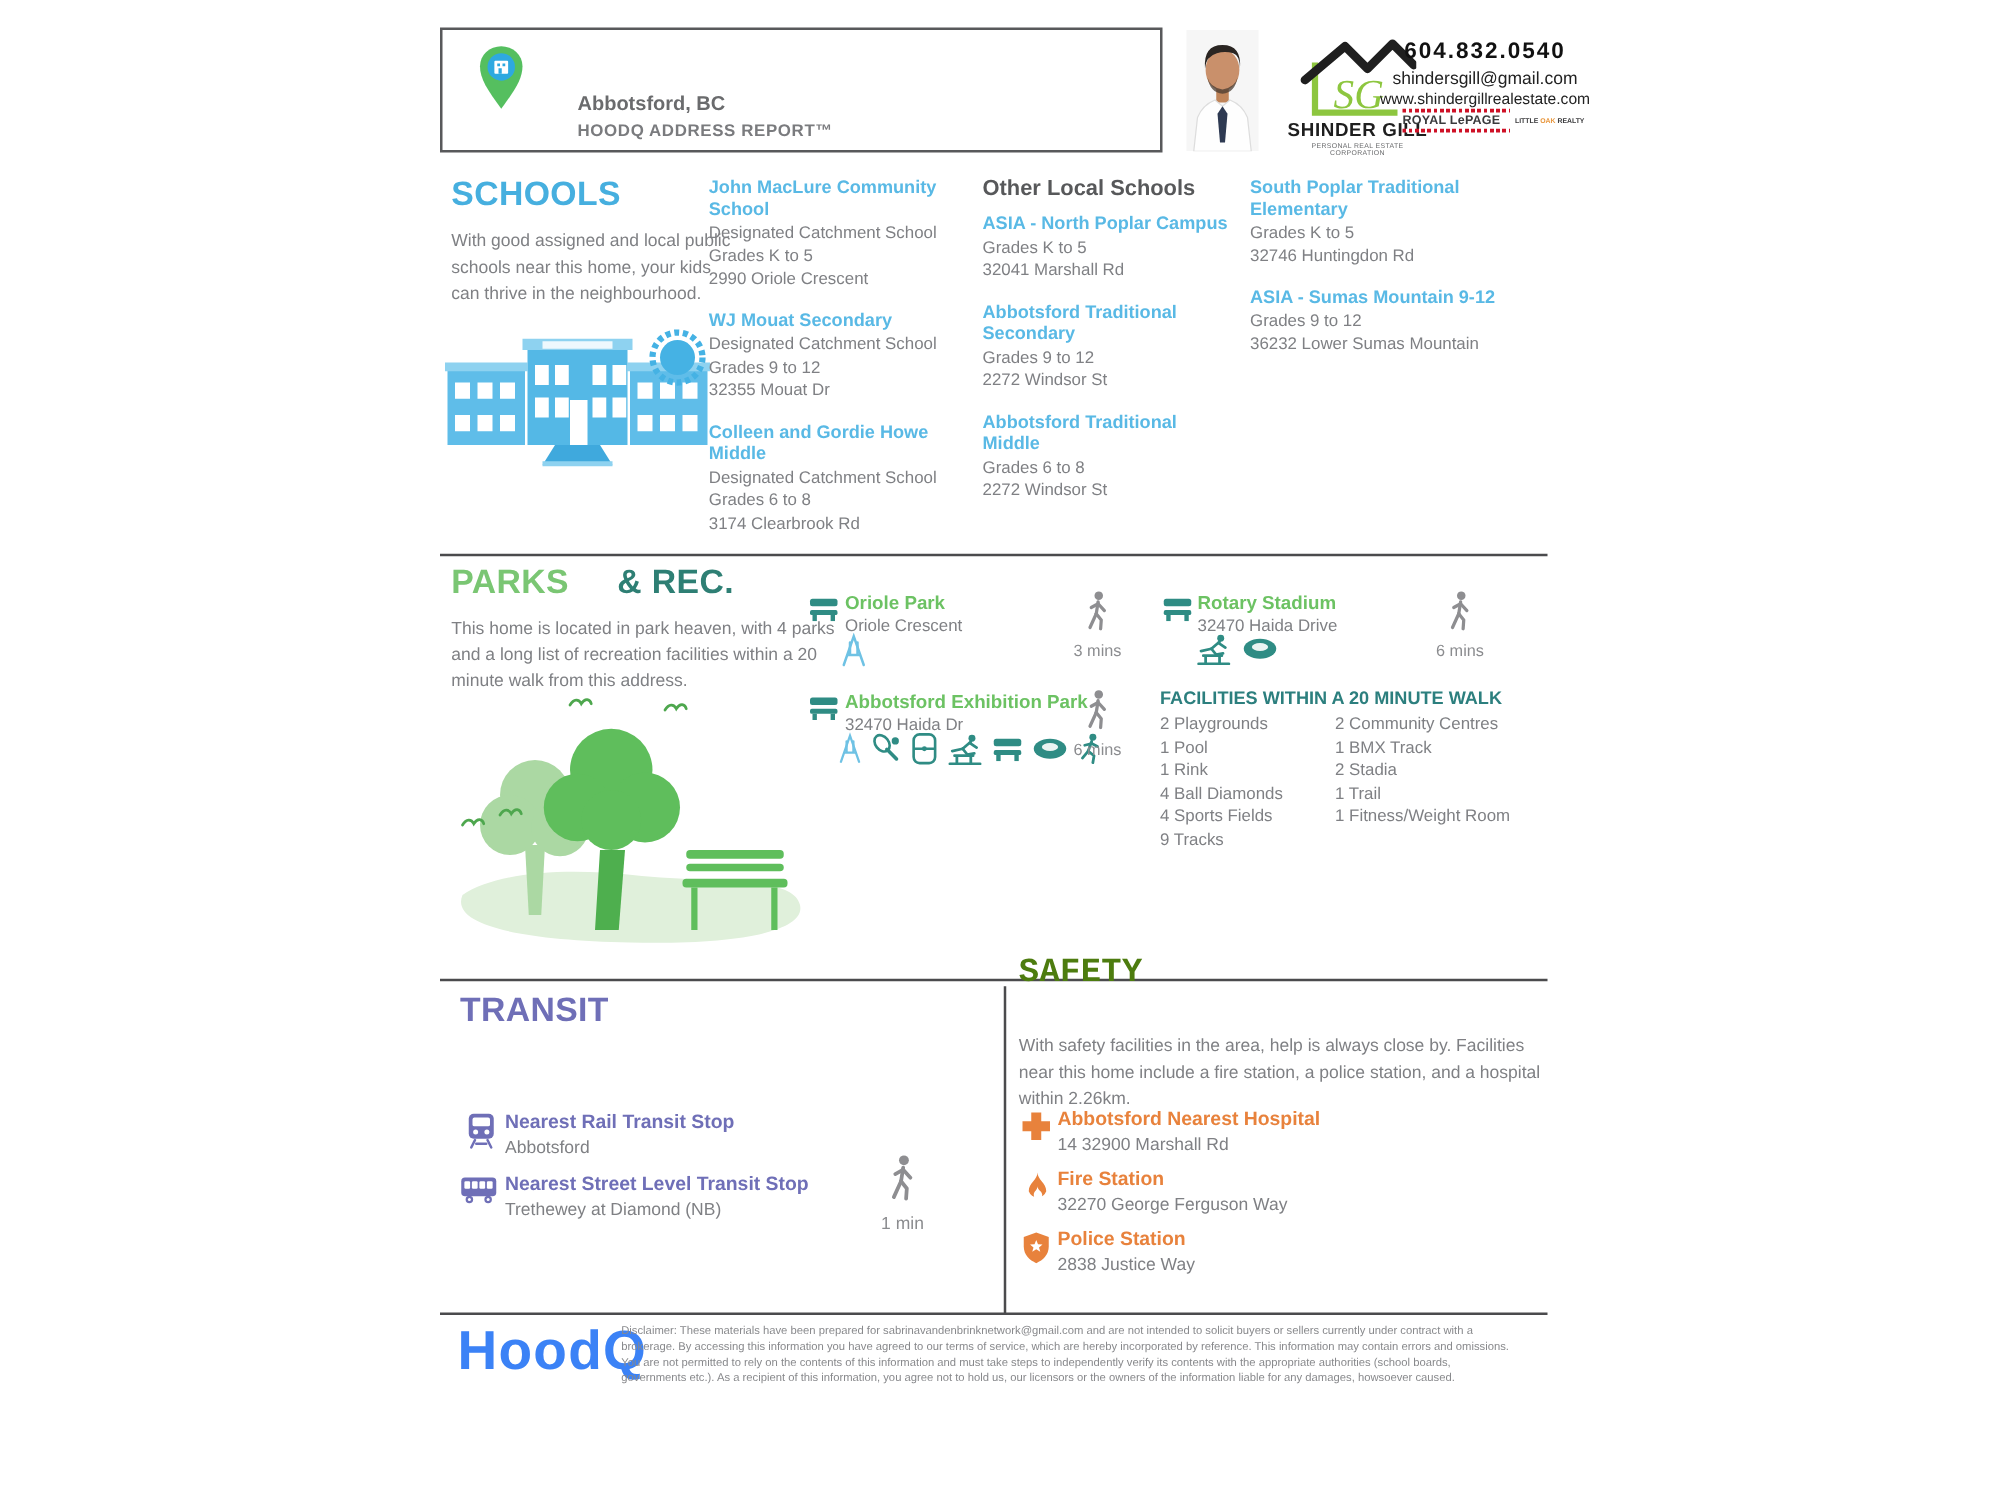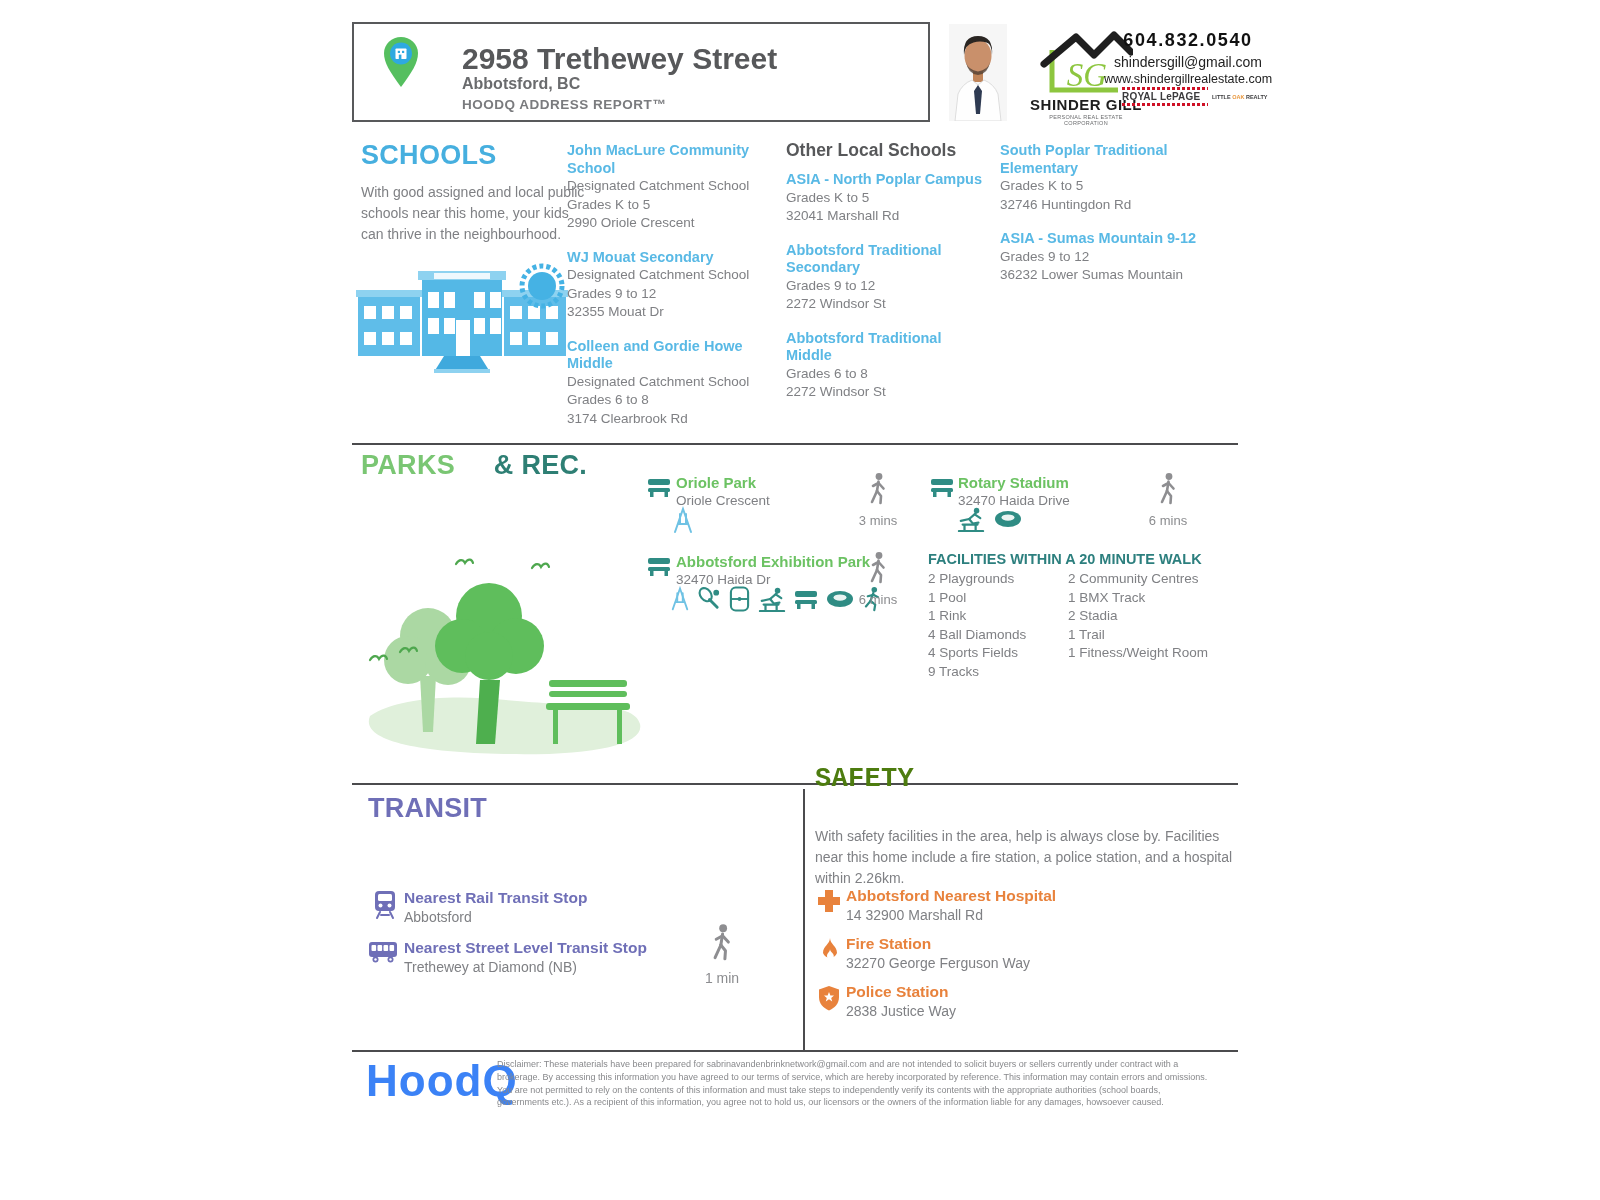--- a/index.html
+++ b/index.html
@@ -34,21 +34,20 @@
 
   <div class="abs header-box" style="left:352px;top:22px;width:574px;height:96px;">
     <svg class="abs" style="left:28px;top:12px;" width="38" height="52" viewBox="0 0 38 52">
       <path d="M19 51 C8 36 2 27 2 17 A17 16 0 0 1 36 17 C36 27 30 36 19 51Z" fill="#55BF5F"></path>
       <circle cx="19" cy="17.5" r="11" fill="#2EA9E0"></circle>
       <rect x="13.5" y="12.5" width="11" height="10.5" rx="0.8" fill="#fff"></rect>
       <rect x="15.8" y="14.8" width="2.2" height="2.2" fill="#2EA9E0"></rect>
       <rect x="20" y="14.8" width="2.2" height="2.2" fill="#2EA9E0"></rect>
       <rect x="16.8" y="18.6" width="2.6" height="4.4" fill="#2EA9E0"></rect>
     </svg>
-    <div class="abs" style="left:108px;top:18px;font-size:30px;font-weight:bold;color:#57585A;">2958 Trethewey Street</div>
     <div class="abs" style="left:108px;top:51px;font-size:16px;font-weight:bold;color:#6A6B6D;">Abbotsford, BC</div>
     <div class="abs" style="left:108px;top:73px;font-size:13.5px;font-weight:bold;color:#7A7B7E;letter-spacing:.5px;">HOODQ ADDRESS REPORT™</div>
   </div>
 
   <svg class="abs" style="left:949px;top:24px;" width="58" height="97" viewBox="0 0 58 97">
     <rect width="58" height="97" fill="#F6F6F6"></rect>
     <rect x="24" y="44" width="10" height="14" fill="#C08459"></rect>
     <ellipse cx="29" cy="32" rx="13.5" ry="16.5" fill="#C9906B"></ellipse>
     <path d="M15 31 Q13.5 12 29 12 Q44.5 12 43 31 Q43 20 37.5 18.5 Q31 16.5 24.5 18.5 Q15.5 21 15 31 Z" fill="#2A2522"></path>
     <path d="M17 38 Q19 50 29 51 Q39 50 41 38 Q39 46 29 47.5 Q19 46 17 38 Z" fill="#4A3B30" opacity=".75"></path>
@@ -168,20 +167,21 @@
       <div class="meta">Grades 9 to 12</div>
       <div class="meta">36232 Lower Sumas Mountain</div>
     </div>
   </div>
 
   <div class="abs divider" style="left:352px;top:443px;width:886px;height:2px;"></div>
 
   <div class="abs sec-title" style="left:361px;top:452px;">
     <span style="color:#7AC673;">PARKS</span> <span style="color:#2E7F74;margin-left:31px;">&amp; REC.</span>
   </div>
+  <div class="abs body-text" style="left:361px;top:492px;width:330px;">This home is located in park heaven, with 4 parks and a long list of recreation facilities within a 20 minute walk from this address.</div>
 
   <svg class="abs" style="left:356px;top:548px;" width="290" height="212" viewBox="0 0 290 212">
     <path d="M14 168 C40 150 95 146 150 152 C215 159 278 152 284 176 C289 197 235 208 148 206 C58 204 4 192 14 168 Z" fill="#E0F0DB"></path>
     <g fill="#ABD8A3">
       <circle cx="72" cy="88" r="28"></circle>
         <circle cx="52" cy="112" r="24"></circle>
         <circle cx="92" cy="114" r="23"></circle>
       <path d="M64 128 L80 128 L77 184 L67 184 Z"></path>
     </g>
     <g fill="#5FBE5C">

